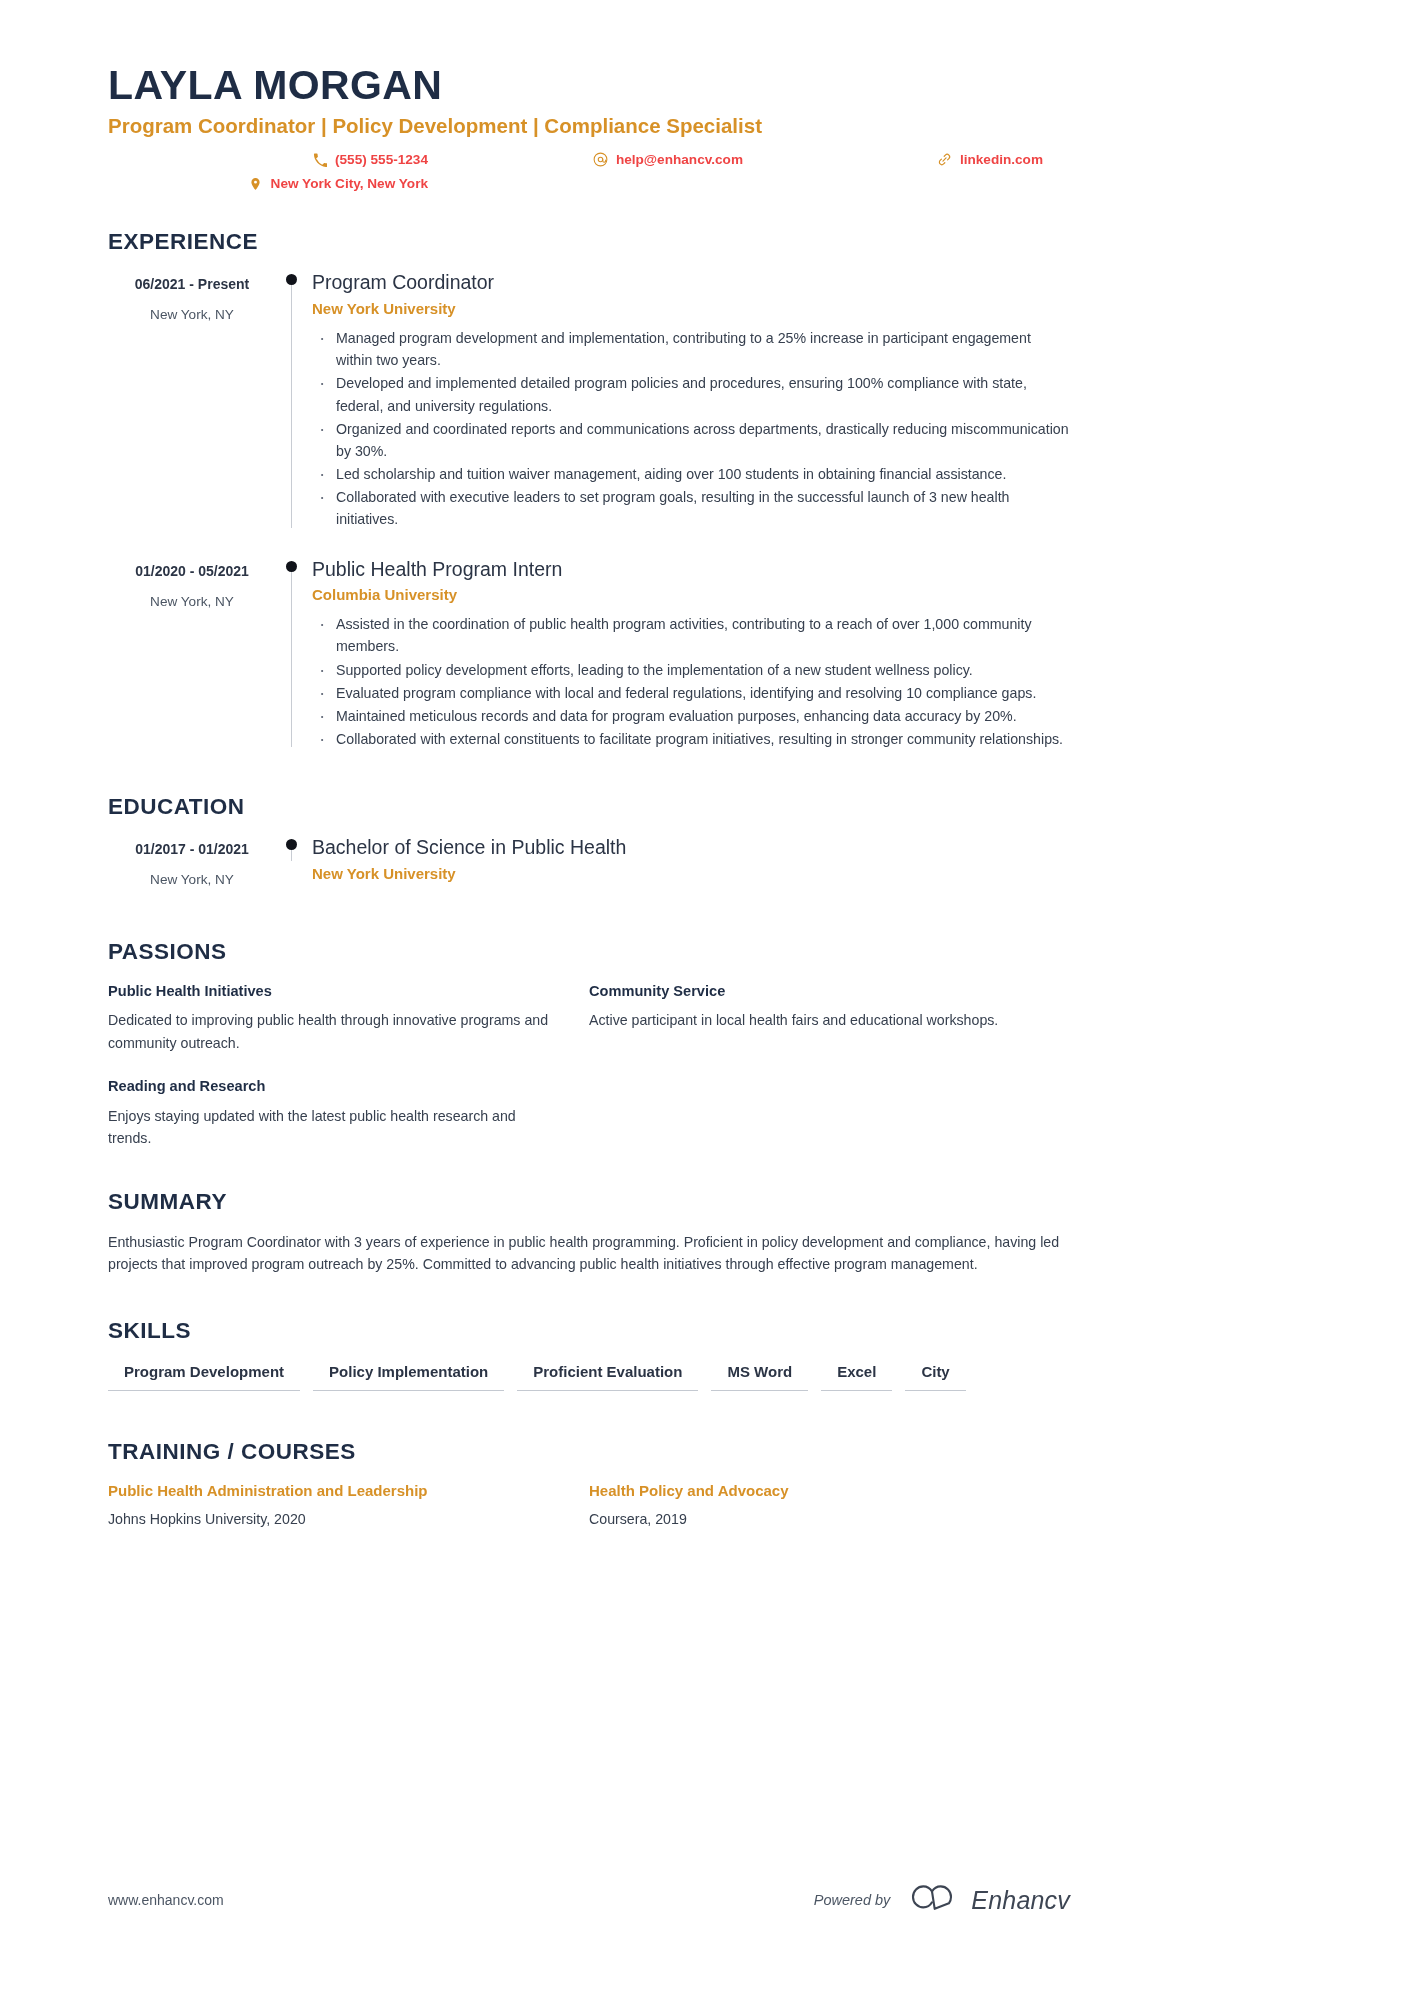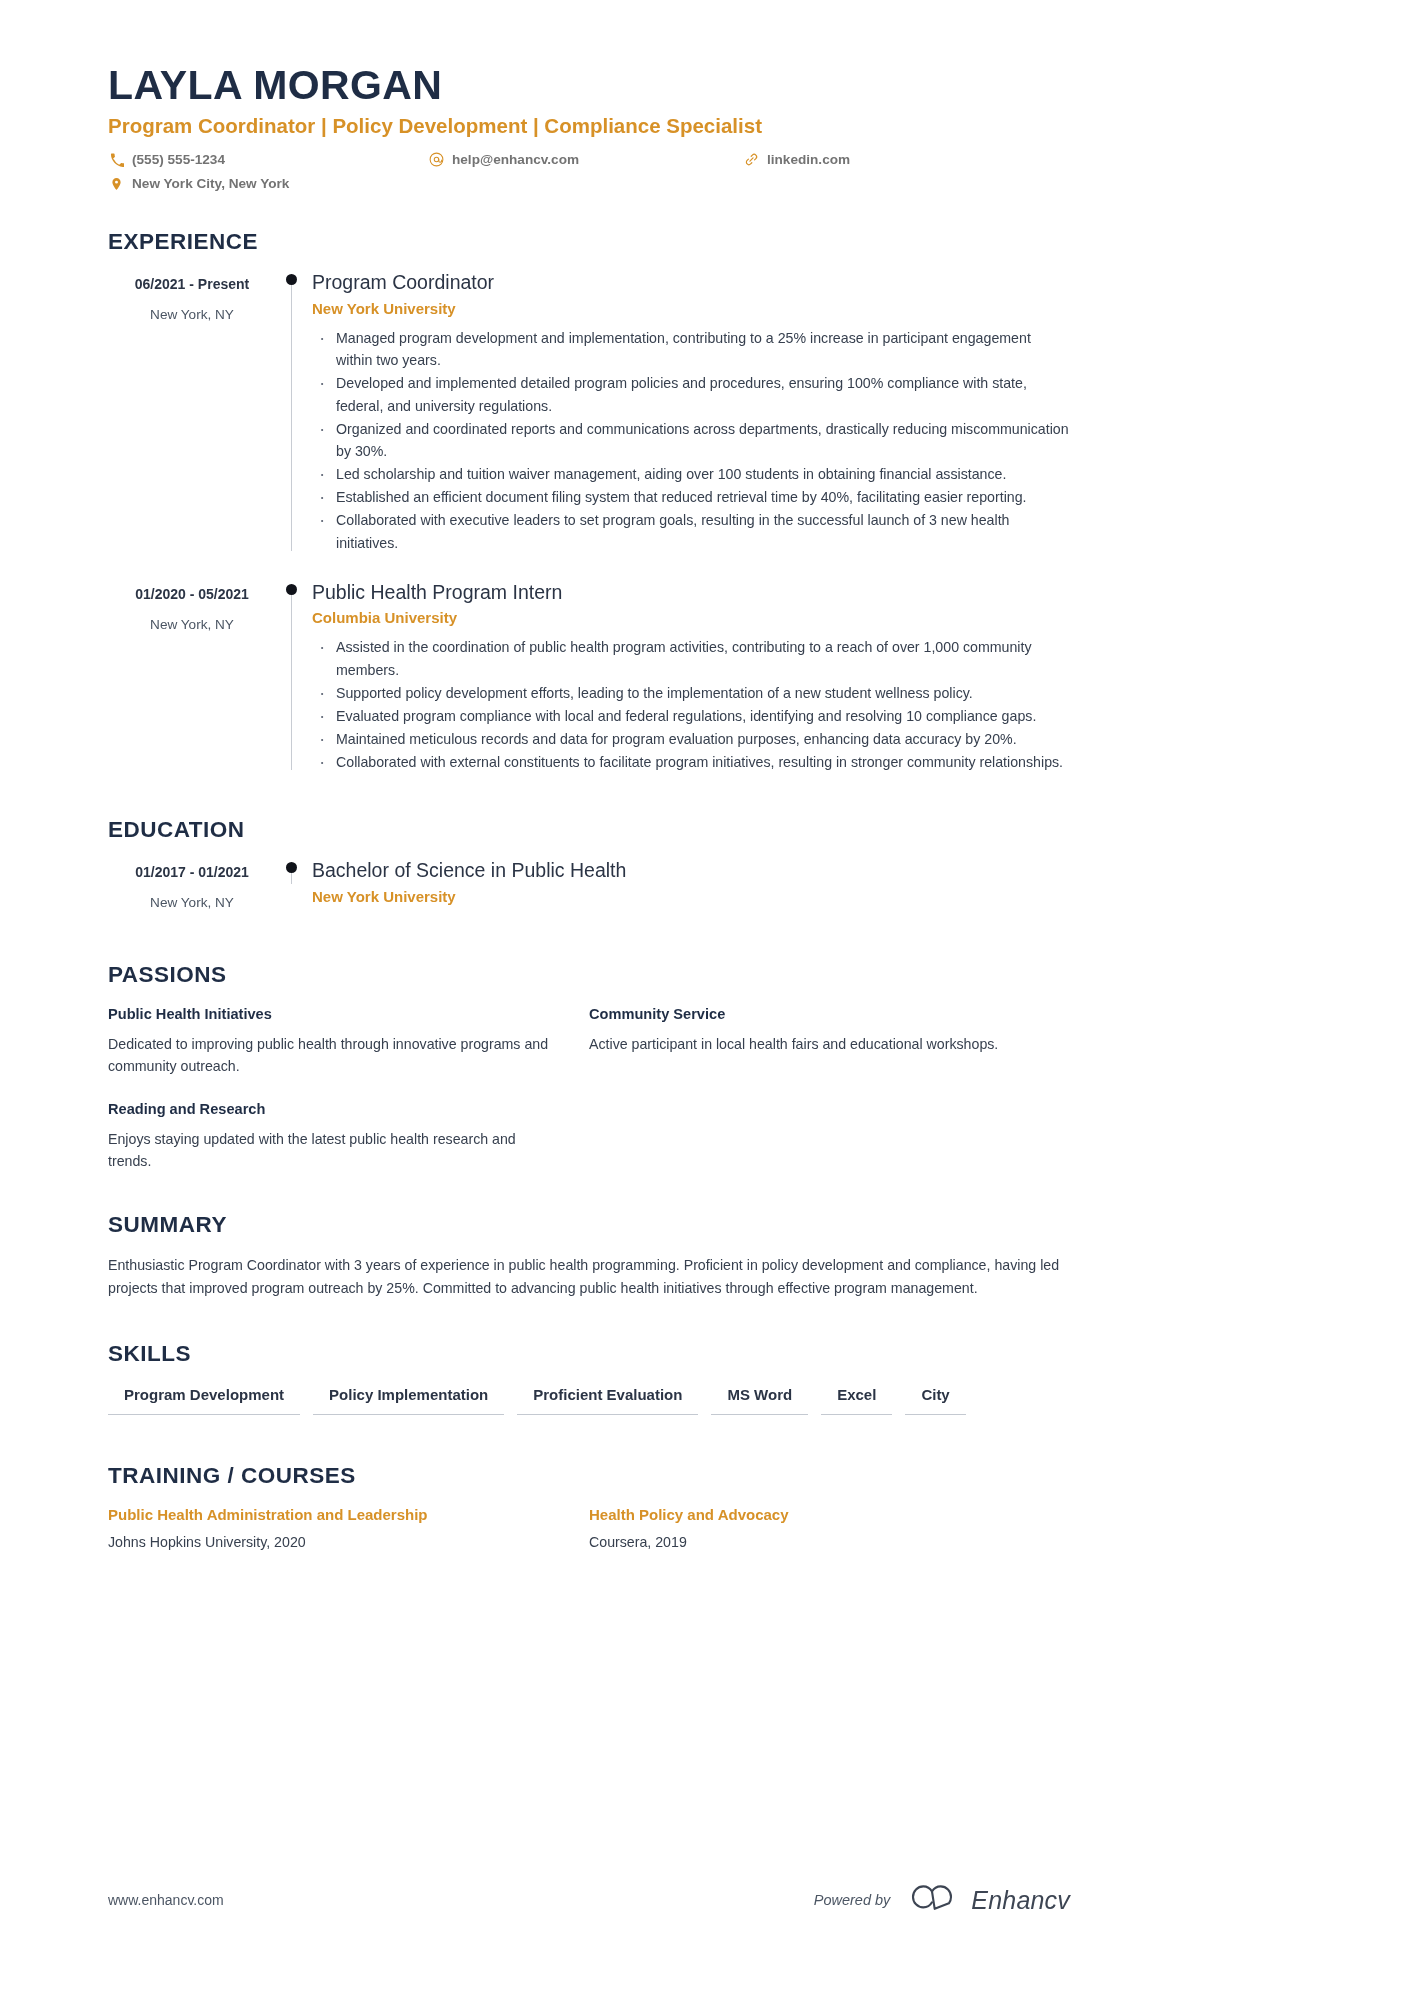--- a/index.html
+++ b/index.html
@@ -45,24 +45,25 @@
     display: flex;
     flex-wrap: wrap;
     width: 940px;
   }
 
   .contact-item {
     display: flex;
     align-items: center;
     font-size: 13.6px;
     font-weight: bold;
-    color: #737373;
+    color: #ef4444;
     line-height: 1.55;
     min-height: 21px;
     margin-bottom: 3px;
+    justify-content: flex-end;
   }
 
   .contact-item.w1 { width: 320px; }
   .contact-item.w2 { width: 315px; }
   .contact-item.w3 { width: 300px; }
 
   .ci-icon {
     display: inline-flex;
     align-items: center;
     justify-content: center;
@@ -359,21 +360,20 @@
         <div class="rail-dot"></div>
       </div>
       <div class="entry-body">
         <div class="entry-title">Program Coordinator</div>
         <div class="entry-org">New York University</div>
         <ul class="bullets">
           <li>Managed program development and implementation, contributing to a 25% increase in participant engagement within two years.</li>
           <li>Developed and implemented detailed program policies and procedures, ensuring 100% compliance with state, federal, and university regulations.</li>
           <li>Organized and coordinated reports and communications across departments, drastically reducing miscommunication by 30%.</li>
           <li>Led scholarship and tuition waiver management, aiding over 100 students in obtaining financial assistance.</li>
-          <li>Established an efficient document filing system that reduced retrieval time by 40%, facilitating easier reporting.</li>
           <li>Collaborated with executive leaders to set program goals, resulting in the successful launch of 3 new health initiatives.</li>
         </ul>
       </div>
     </div>
 
     <div class="entry" style="margin-top:24px;">
       <div class="entry-left">
         <div class="entry-date">01/2020 - 05/2021</div>
         <div class="entry-loc">New York, NY</div>
       </div>

